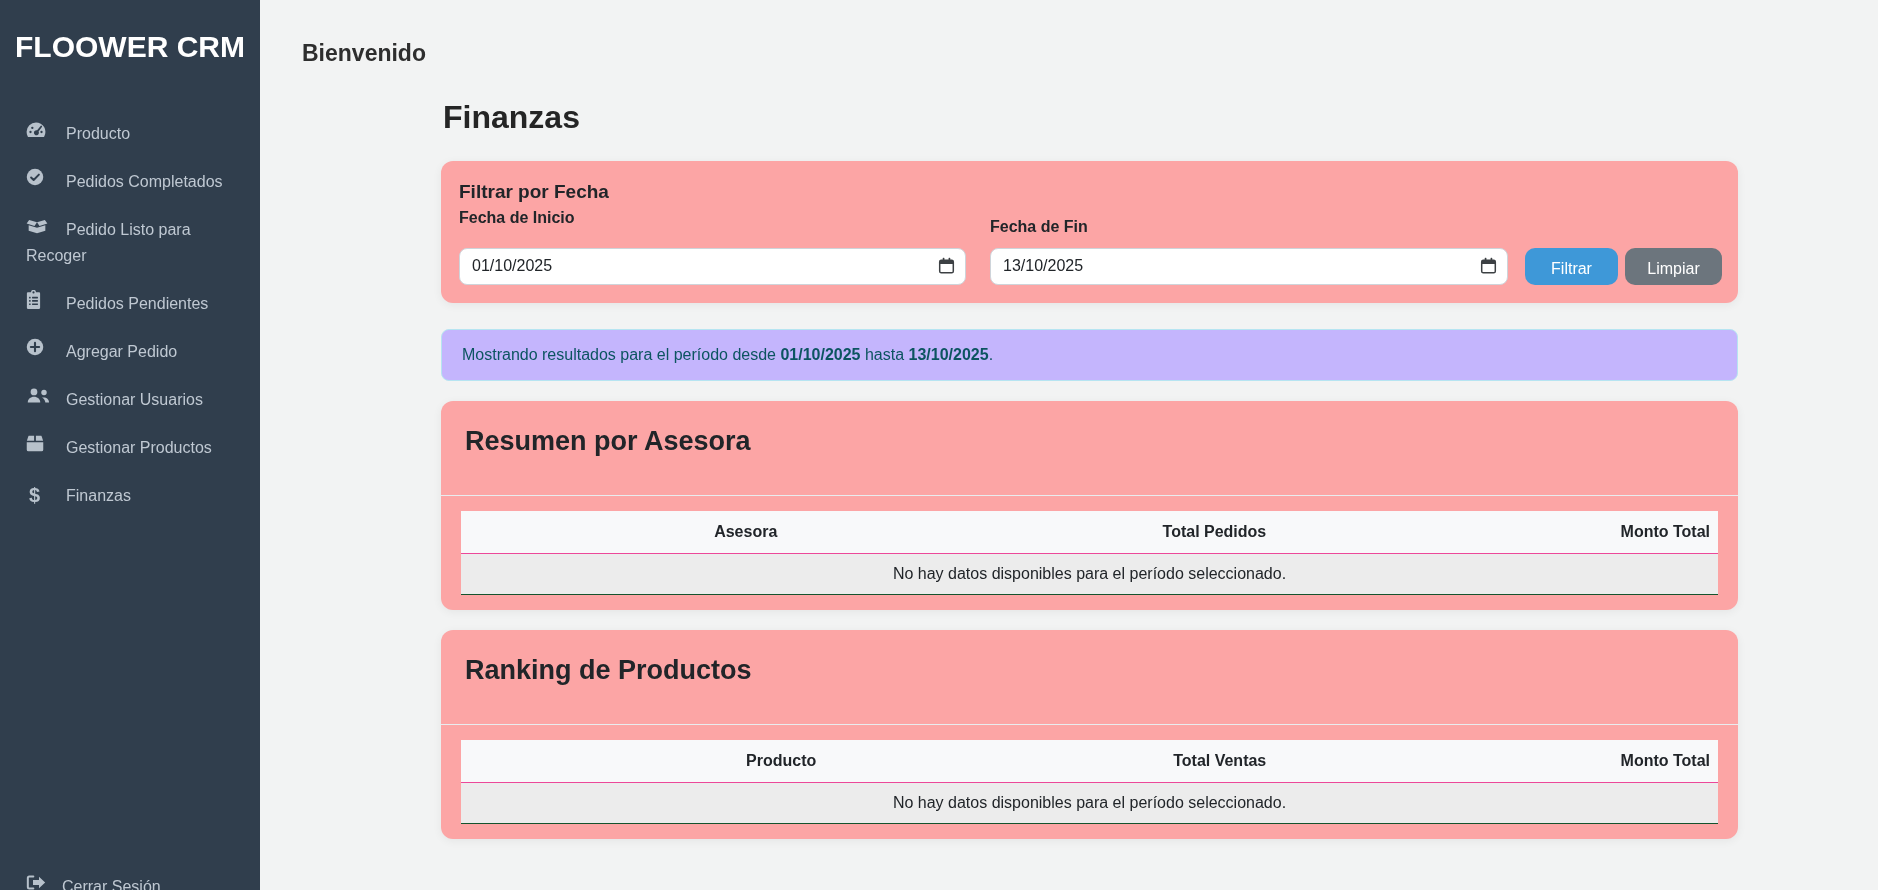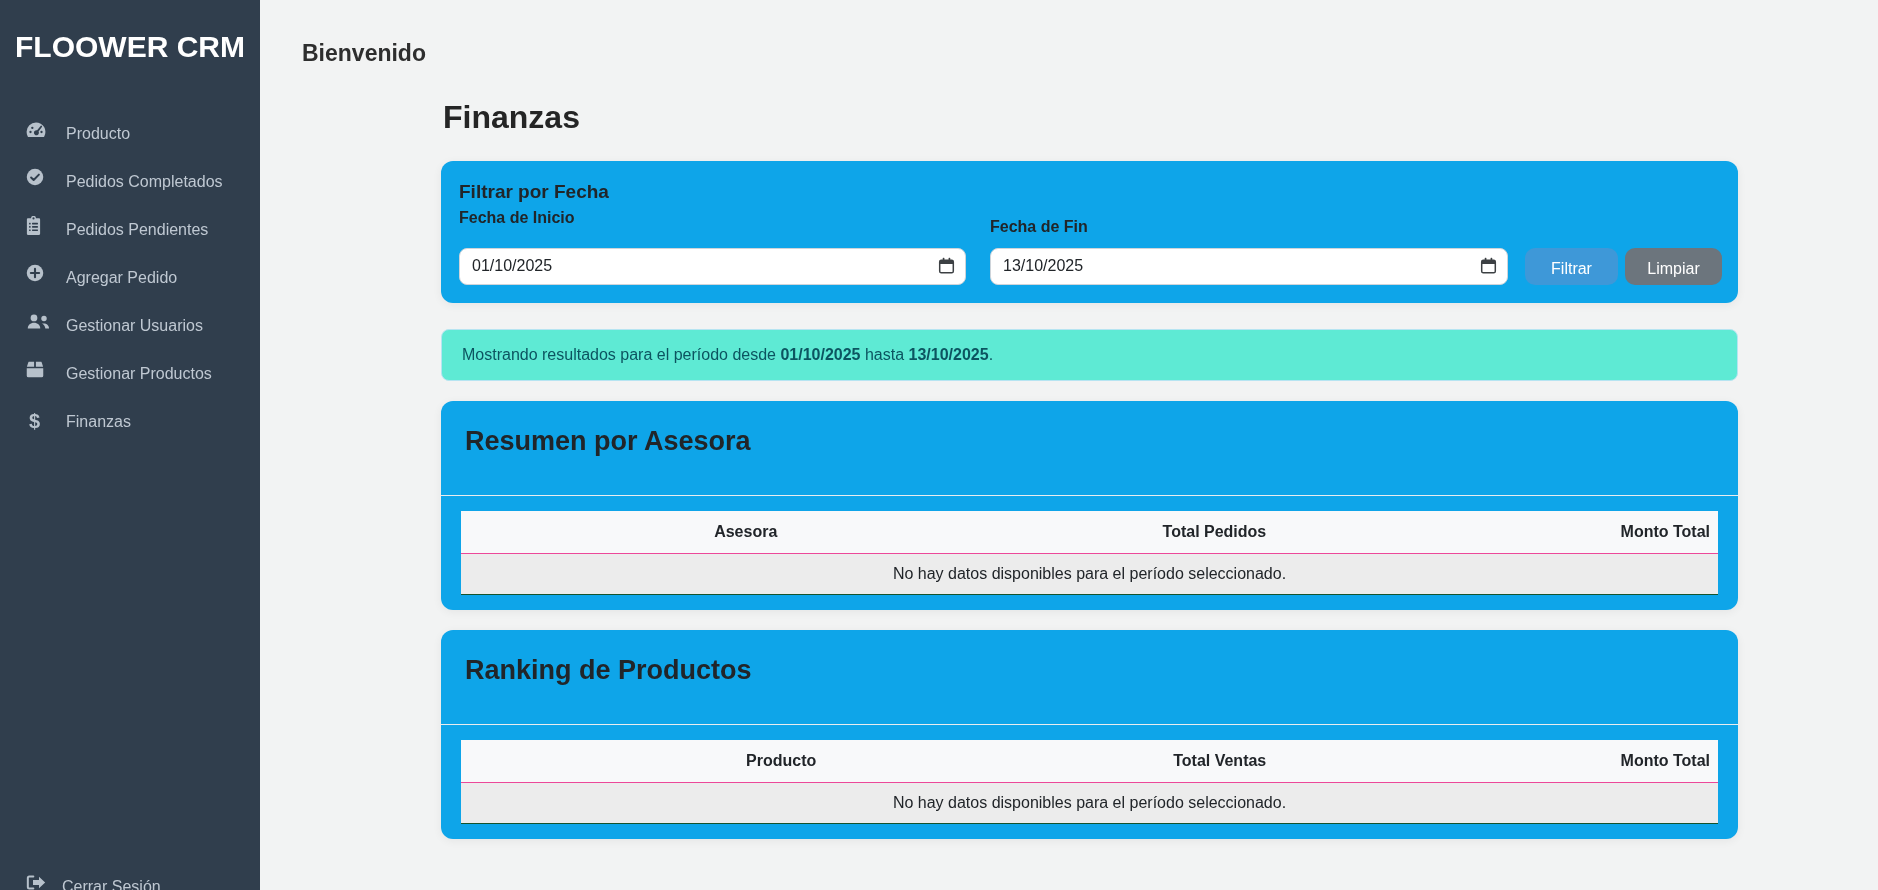--- a/index.html
+++ b/index.html
@@ -46,21 +46,21 @@
     margin:0; line-height:1.2;
   }
   .container { width:1297px; margin:30px 0 0 139px; }
   .page-title {
     font-size:32px; font-weight:700; color:#252525;
     margin:0 0 25px 2px; line-height:1.2;
   }
 
   
   .card {
-    background:#0ea5e9; border-radius:12px;
+    background:#fca5a5; border-radius:12px;
     box-shadow:0 2px 10px rgba(0,0,0,0.06);
   }
   .filter-card { padding:20px 16px 18px 18px; }
   .filter-title { font-size:19px; font-weight:700; margin:0 0 6px 0; }
   .filter-row { display:flex; align-items:flex-end; }
   .field { display:flex; flex-direction:column; }
   .field-start { width:507px; margin-right:24px;gap:9px; }
   .field-end { width:518px; margin-right:17px; }
   .field label { font-size:16px; font-weight:600; margin-bottom:12px; }
   .date-wrap { position:relative; width:100%; }
@@ -77,21 +77,21 @@
   .btn {
     height:37px; border:none; border-radius:10px; color:#ffffff;
     font-family:"Liberation Sans", sans-serif; font-size:16px; cursor:pointer;
     padding:12px;
   }
   .btn-filtrar { background:#3e98d8; width:93px; margin-right:7px; }
   .btn-limpiar { background:#6c757d; width:97px; }
 
   
   .alert-info {
-    margin-top:26px; background:#5eead4; border:1px solid #b6e4f1;
+    margin-top:26px; background:#c4b5fd; border:1px solid #b6e4f1;
     color:#0c5460; border-radius:8px; padding:14px 20px; font-size:16px;
     line-height:22px;
   }
   .alert-info b { font-weight:700; }
 
   
   .section-card { margin-top:20px; }
   .section-head { padding:24px 24px 37px 24px; border-bottom:1px solid #e9ecef; }
   .section-head h3 { margin:0; font-size:27px; font-weight:700; color:#212529; line-height:33px; }
   .table-wrap { padding:15px 20px 15px 20px; }
@@ -135,20 +135,28 @@
             </svg>
         </span><span class="lbl">Producto</span>
       </li>
       <li>
         <span class="ico">
           <svg width="18" height="18" viewBox="0 0 24 24" fill="#b7c1cb">
               <circle cx="12" cy="12" r="11"></circle>
               <path d="m6.8 12.6 3.4 3.4 7-7.2" fill="none" stroke="#303e4d" stroke-width="2.6" stroke-linecap="round" stroke-linejoin="round"></path>
             </svg>
         </span><span class="lbl">Pedidos Completados</span>
+      </li>
+      <li>
+        <span class="ico">
+          <svg width="22" height="18" viewBox="0 0 28 22" fill="#b7c1cb">
+              <path d="m14 7.6-10-3L.8 9l10 3.3zm0 0 10-3L27.2 9l-10 3.3z"></path>
+              <path d="M3.4 11.2v7L14 21.6l10.6-3.4v-7L14 14.6z"></path>
+            </svg>
+        </span><span class="lbl">Pedido Listo para Recoger</span>
       </li>
       <li>
         <span class="ico">
           <svg width="15" height="19" viewBox="0 0 18 23" fill="#b7c1cb">
               <path d="M15.5 2.8H12a3 3 0 0 0-6 0H2.5C1.7 2.8 1 3.5 1 4.3v17.2c0 .8.7 1.5 1.5 1.5h13c.8 0 1.5-.7 1.5-1.5V4.3c0-.8-.7-1.5-1.5-1.5zM9 1.6a1.3 1.3 0 1 1 0 2.6 1.3 1.3 0 0 1 0-2.6z"></path>
               <g fill="#303e4d">
                 <rect x="3.6" y="8.2" width="2" height="2" rx=".5"></rect>
                 <rect x="7.2" y="8.2" width="7.2" height="2" rx=".5"></rect>
                 <rect x="3.6" y="12.2" width="2" height="2" rx=".5"></rect>
                 <rect x="7.2" y="12.2" width="7.2" height="2" rx=".5"></rect>

